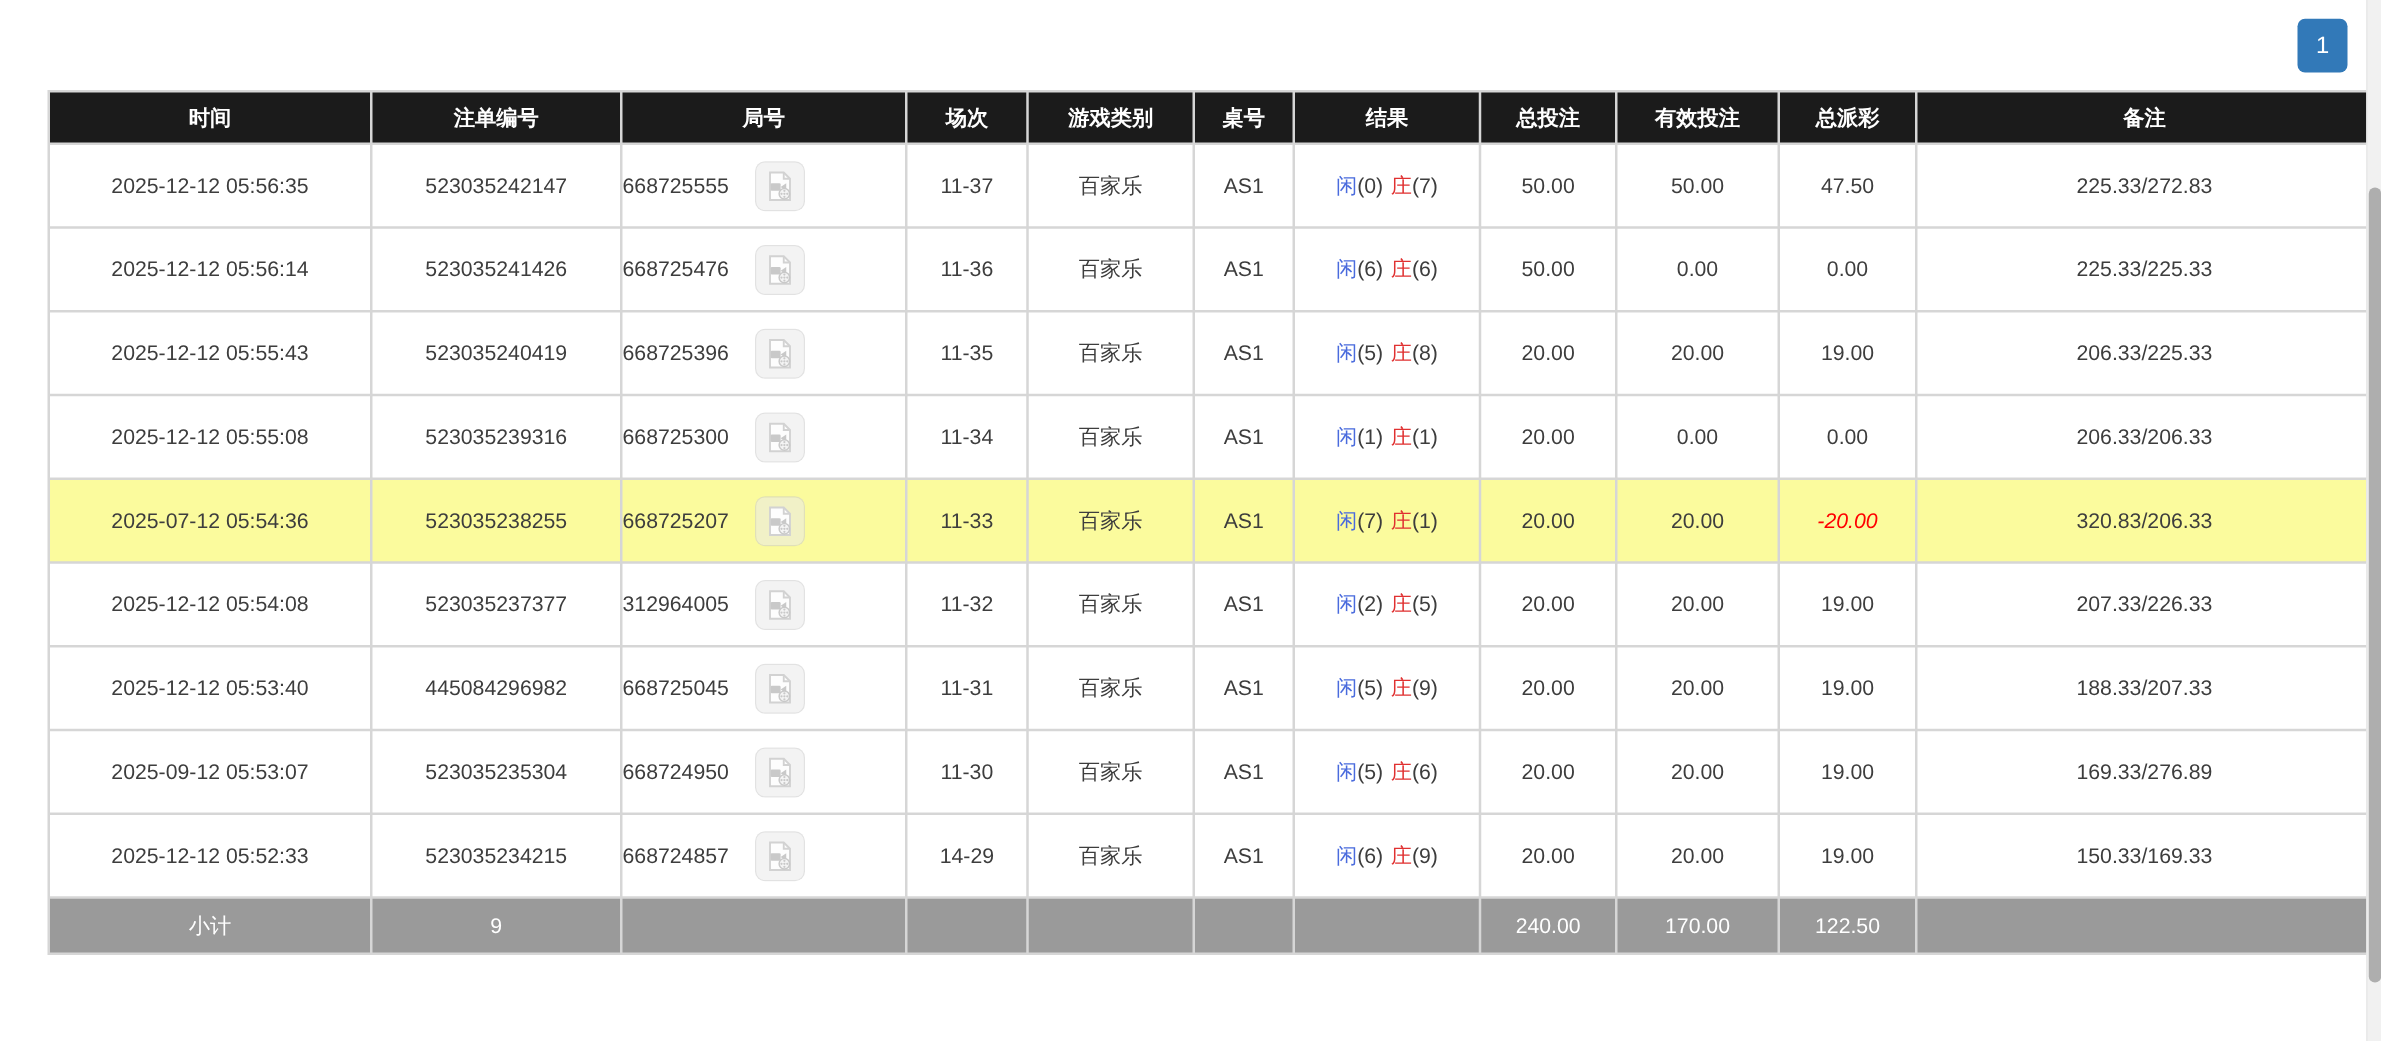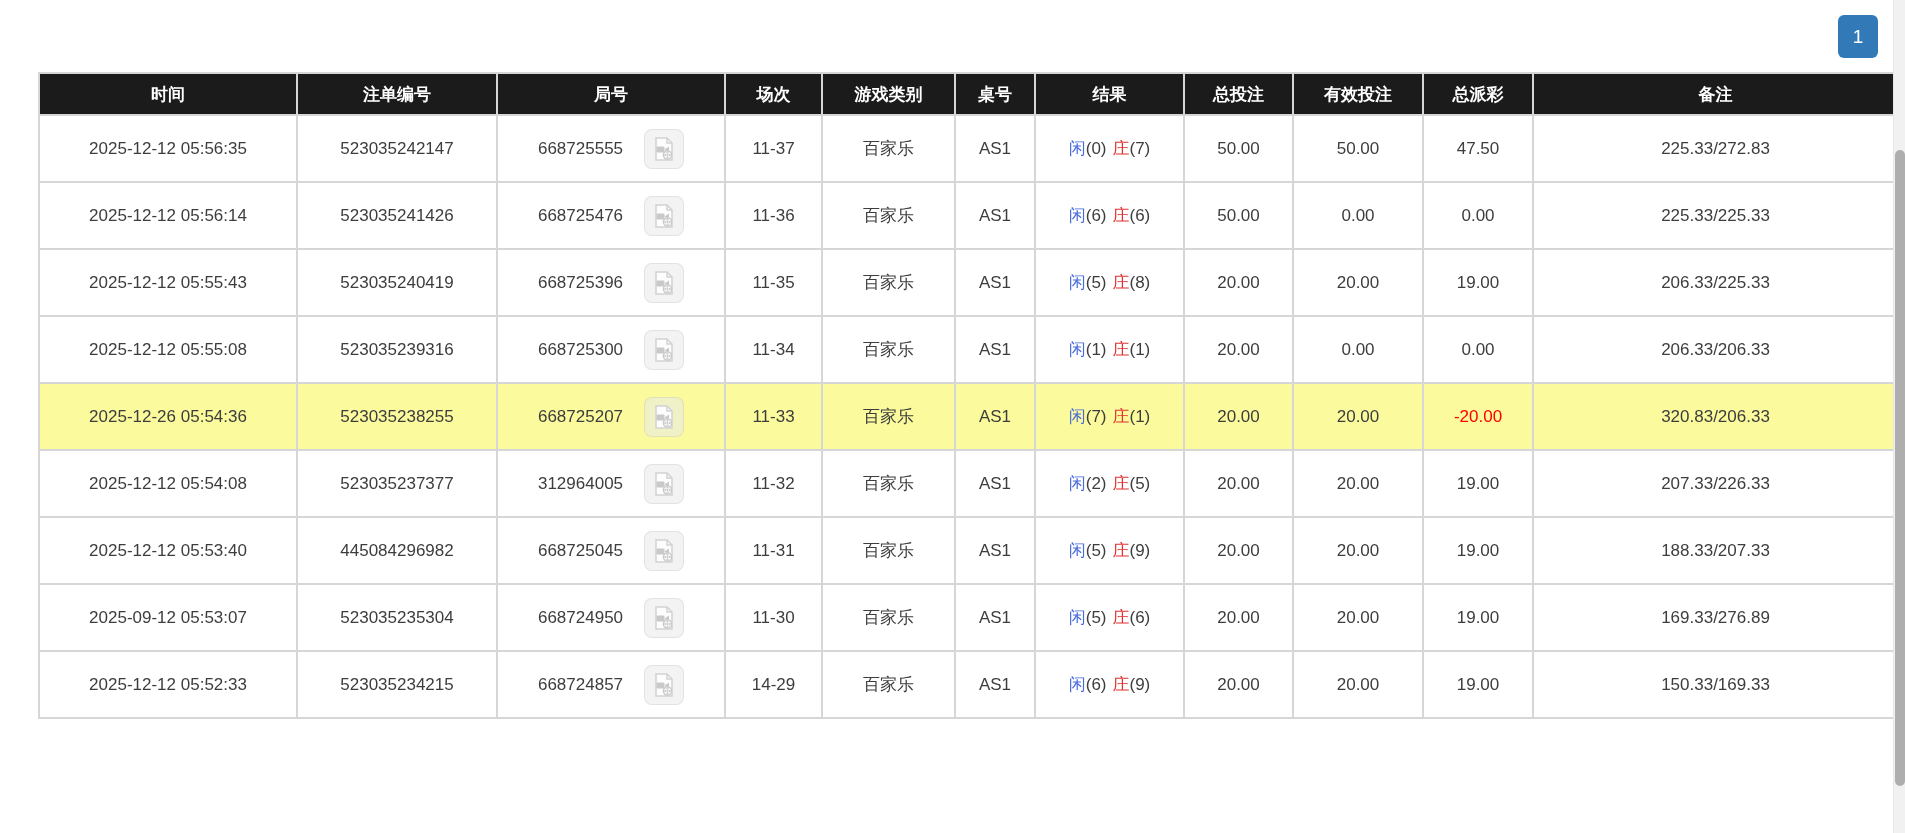--- a/index.html
+++ b/index.html
@@ -23,31 +23,31 @@
   .records-table th{
     background:var(--header-bg,#1b1b1b);color:#ffffff;font-size:17px;font-weight:bold;
     height:40px;text-align:center;padding:0;overflow:hidden;white-space:nowrap;
   }
   .records-table td{
     background:#ffffff;height:65px;text-align:center;vertical-align:middle;
     font-size:17px;color:#3d3d3d;padding:0;overflow:hidden;white-space:nowrap;
   }
   tr.highlight td{background:var(--highlight,#fbfb9d);}
   tr.footer-row td{background:var(--footer-bg,#9a9a9a);color:#ffffff;height:43px;font-size:17px;}
-  .round-cell-inner{display:flex;align-items:center;justify-content:center;gap:21px;}
+  .round-cell-inner{display:flex;align-items:center;justify-content:flex-start;gap:21px;}
   .video-btn{
     width:40px;height:40px;padding:0;cursor:pointer;
     border:1px solid rgba(0,0,0,0.07);border-radius:8px;
     background:rgba(233,233,233,0.55);
     display:inline-flex;align-items:center;justify-content:center;
   }
   .res-player{color:var(--player,#4a6bdd);}
   .res-banker{color:var(--banker,#e03131);margin-left:6px;}
   .amount-link{color:var(--amount,#2b6bde);}
-  td.payout-neg{color:var(--negative,#ff0000);}
+  td.payout-neg{color:var(--negative,#ff0000);font-style:italic;}
   
   .scrollbar-track{
     position:absolute;right:0;top:0;width:12px;height:833px;
     background:#f1f1f1;border-left:1px solid #e6e6e6;box-sizing:border-box;
   }
   .scrollbar-thumb{
     position:absolute;left:1px;top:150px;width:10px;height:636px;
     background:#aeaeae;border-radius:6px;
   }
 </style>
@@ -204,21 +204,21 @@
     <td>11-34</td>
     <td>百家乐</td>
     <td>AS1</td>
     <td><span class="res-player">闲</span><span>(1)</span><span class="res-banker">庄</span><span>(1)</span></td>
     <td class="amount-link">20.00</td>
     <td>0.00</td>
     <td>0.00</td>
     <td>206.33/206.33</td>
   </tr>
       <tr class="highlight">
-    <td>2025-12-26 05:54:36</td>
+    <td>2025-07-12 05:54:36</td>
     <td>523035238255</td>
     <td>
       <span class="round-cell-inner">
         <span>668725207</span>
         <button class="video-btn" type="button">
           <svg width="26" height="26" viewBox="0 0 26 26" aria-hidden="true">
             <path d="M5 2 h11 l5 5 v17 h-16 z" fill="#fdfdfd" stroke="#d2d2d2" stroke-width="1.5"></path>
             <path d="M16 2 v5 h5" fill="none" stroke="#d2d2d2" stroke-width="1.5"></path>
             <rect x="5.5" y="10.5" width="8" height="6" rx="1" fill="#c9c9c9"></rect>
             <path d="M13.5 13.5 l4.5 -3 v6 z" fill="#c9c9c9"></path>
@@ -357,19 +357,32 @@
       </span>
     </td>
     <td>14-29</td>
     <td>百家乐</td>
     <td>AS1</td>
     <td><span class="res-player">闲</span><span>(6)</span><span class="res-banker">庄</span><span>(9)</span></td>
     <td class="amount-link">20.00</td>
     <td>20.00</td>
     <td>19.00</td>
     <td>150.33/169.33</td>
+  </tr>
+      <tr class="footer-row">
+    <td>小计</td>
+    <td>9</td>
+    <td></td>
+    <td></td>
+    <td></td>
+    <td></td>
+    <td></td>
+    <td>240.00</td>
+    <td>170.00</td>
+    <td>122.50</td>
+    <td></td>
   </tr>
     </tbody>
 </table>
 
 <div class="scrollbar-track">
   <div class="scrollbar-thumb"></div>
 </div>
 
 </body></html>

